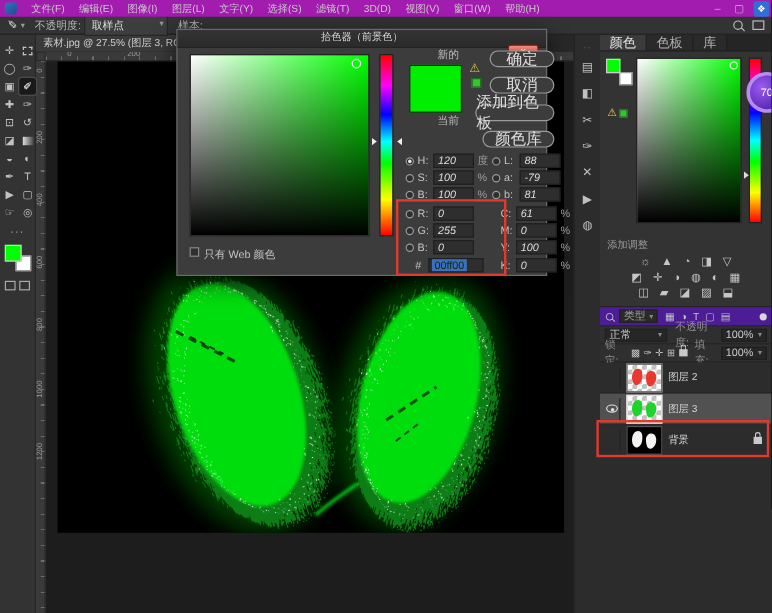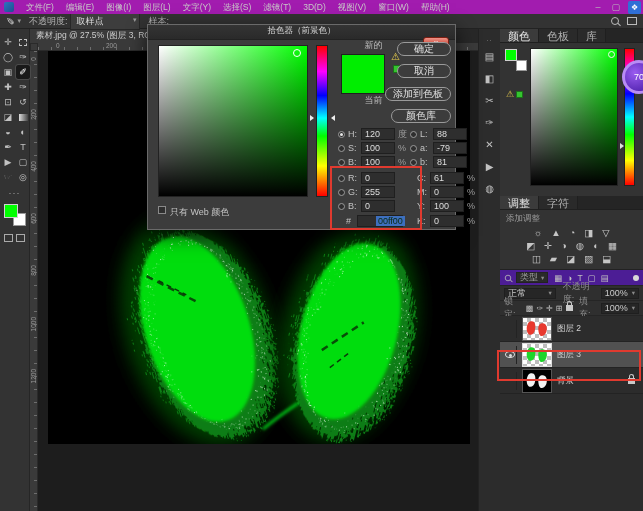--- a/index.html
+++ b/index.html
@@ -164,30 +164,30 @@
   .hue-arrow-r { position:absolute; left:183px; top:90px; width:0; height:0;
     border-top:3px solid transparent; border-bottom:3px solid transparent; border-right:4px solid #eee; }
   .dlg-check { position:absolute; left:10px; top:181px; display:flex; align-items:flex-start; gap:4px; color:#c3c3c3; }
   .checkbox { width:8px; height:8px; border:1px solid #8a8a8a; background:#2f2f2f; }
 
   .dlg-newcur { position:absolute; left:193px; top:14px; width:65px; text-align:center; color:#bdbdbd; }
   .dlg-swatch { margin-top:2px; width:44px; height:40px; border:1px solid #1f1f1f; background:#00ee00; }
   .dlg-warn { position:absolute; left:243px; top:26px; color:#e3c94c; font-size:10px; }
   .dlg-cube { position:absolute; left:245px; top:40px; width:8px; height:8px; background:#35c42f; border:1px solid #1c7019; }
   .dlg-btn { position:absolute; height:14px; border:1px solid #9a9a9a; border-radius:8px;
-    color:#e0e0e0; font-size:10px; display:flex; align-items:center; justify-content:center; background:#3c3c3c; }
+    color:#e0e0e0; font-size:13px; display:flex; align-items:center; justify-content:center; background:#3c3c3c;margin-left:11px; }
 
   .fld-row { position:absolute; display:flex; align-items:center; gap:3px; height:12px; }
   .radio { width:7px; height:7px; border:1px solid #9a9a9a; border-radius:50%; background:#2e2e2e; position:relative; }
   .radio.on::after { content:""; position:absolute; inset:1px; border-radius:50%; background:#e8e8e8; }
   .fld-label { width:10px; color:#c3c3c3; }
   .fld-box { width:34px; height:12px; background:#2e2e2e; border:1px solid #1f1f1f;
-    color:#dedede; display:flex; align-items:center; padding-left:3px; }
+    color:#dedede; display:flex; align-items:center; padding-left:3px;font-style:italic; }
   .fld-unit { color:#9e9e9e; }
-  .hex-box { width:46px; height:12px; background:#2e2e2e; border:1px solid #1f1f1f; display:flex; align-items:center; padding-left:18px; }
+  .hex-box { width:46px; height:12px; background:#2e2e2e; border:1px solid #1f1f1f; display:flex; align-items:center; padding-left:2px; }
   .hex-sel { background:#3d6fbe; color:#0b2a10; padding:0 2px; }
 
   .cjk { letter-spacing:0; }
 </style>
 </head>
 <body>
 
 <div id="root">
 
   <header class="titlebar">
@@ -354,24 +354,20 @@
       </div>
       <span class="cp-warning">⚠</span>
       <span class="cp-cube"></span>
       <div class="cp-grad">
         <span class="cp-ring"></span>
       </div>
       <div class="cp-hue"></div>
       <span class="cp-hue-arrow"></span>
     </div>
 
-    <div class="ptabs">
-      <span class="ptab active cjk">调整</span>
-      <span class="ptab cjk">字符</span>
-    </div>
     <div class="adjust-body">
       <div class="adjust-title cjk">添加调整</div>
       <div class="adj-row">
         <span class="adj-icon">☼</span>
         <span class="adj-icon">▲</span>
         <span class="adj-icon">◔</span>
         <span class="adj-icon">◨</span>
         <span class="adj-icon">▽</span>
       </div>
       <div class="adj-row">

